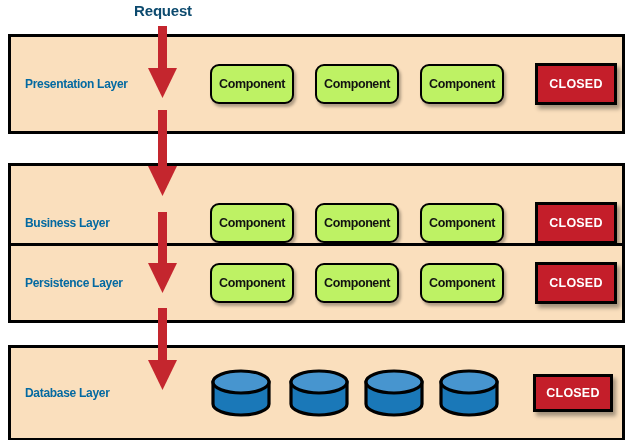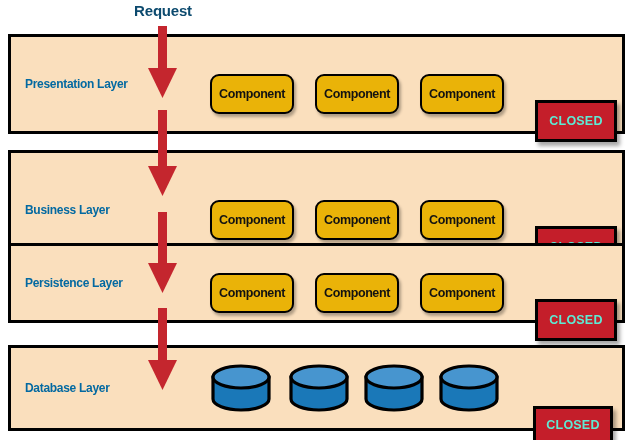--- a/index.html
+++ b/index.html
@@ -64,56 +64,54 @@
     font-family: "Liberation Sans", sans-serif;
   }
 
   
   .component {
     position: absolute;
     top: 50%;
     transform: translateY(-50%);
     width: 84px;
     height: 40px;
-    background: #eab308;
+    background: #bef264;
     border: 2.5px solid #000000;
     border-radius: 9px;
     box-sizing: border-box;
     display: flex;
     align-items: center;
     justify-content: center;
     font-size: 12.5px;
     font-weight: 600;
     letter-spacing: -0.4px;
     color: #121212;
     box-shadow: 2px 3px 3px rgba(0,0,0,0.30);
     font-family: "Liberation Sans", sans-serif;
-    margin-top: 10px;
   }
 
   
   .closed {
     position: absolute;
     top: 50%;
     transform: translateY(-50%);
     width: 82px;
     height: 42px;
     background: #c41e2a;
     border: 3.5px solid #000000;
     box-sizing: border-box;
     display: flex;
     align-items: center;
     justify-content: center;
     font-size: 12.5px;
     font-weight: 700;
     letter-spacing: 0.2px;
-    color: #5eead4;
+    color: #ffffff;
     box-shadow: 3px 4px 4px rgba(0,0,0,0.35);
     font-family: "Liberation Sans", sans-serif;
-    margin-top: 37px;
   }
   .closed.db {
     width: 80px;
     height: 38px;
   }
 
   
   .cylinder {
     position: absolute;
     top: 50%;
@@ -141,21 +139,21 @@
     </div>
     <div class="component" style="left:409px;">
       <span>Component</span>
     </div>
 
     <div class="closed" style="left:524px;">
       <span>CLOSED</span>
     </div>
   </div>
 
-  <div class="layer" style="top:150px; height:120px;">
+  <div class="layer" style="top:163px; height:120px;">
     <div class="layer-label">Business Layer</div>
 
     <div class="component" style="left:199px;">
       <span>Component</span>
     </div>
     <div class="component" style="left:304px;">
       <span>Component</span>
     </div>
     <div class="component" style="left:409px;">
       <span>Component</span>
@@ -177,21 +175,21 @@
     </div>
     <div class="component" style="left:409px;">
       <span>Component</span>
     </div>
 
     <div class="closed" style="left:524px;">
       <span>CLOSED</span>
     </div>
   </div>
 
-  <div class="layer" style="top:345px; height:86px;">
+  <div class="layer" style="top:345px; height:96px;">
     <div class="layer-label">Database Layer</div>
 
     <div class="cylinder" style="left:199px;">
       <svg width="62" height="50" viewBox="0 0 62 50" xmlns="http://www.w3.org/2000/svg">
         <path d="M3 14 L3 36 A28 11 0 0 0 59 36 L59 14 Z" fill="#1a78b8" stroke="#000" stroke-width="3.2"></path>
         <ellipse cx="31" cy="14" rx="28" ry="11" fill="#4795cf" stroke="#000" stroke-width="3.2"></ellipse>
       </svg>
     </div>
     <div class="cylinder" style="left:277px;">
       <svg width="62" height="50" viewBox="0 0 62 50" xmlns="http://www.w3.org/2000/svg">

